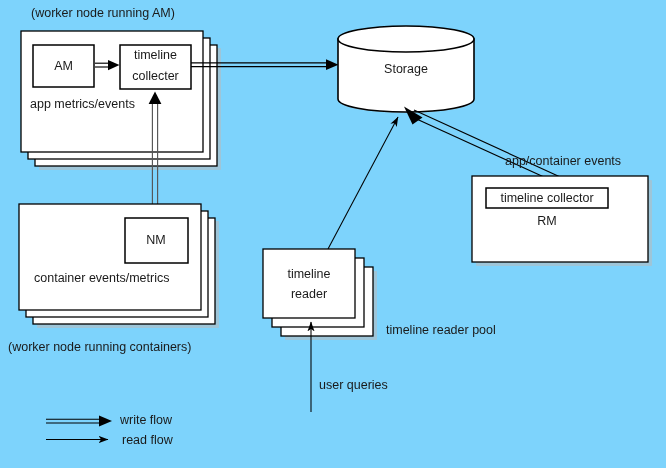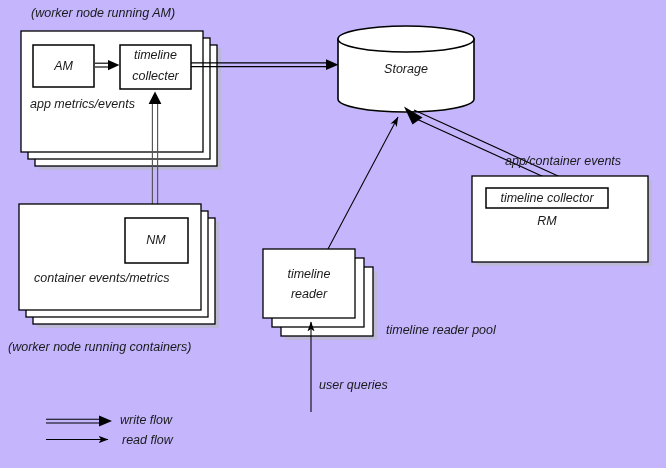--- a/index.html
+++ b/index.html
@@ -12,22 +12,21 @@
     width: 666px;
     height: 468px;
     overflow: hidden;
     font-family: "Liberation Sans", sans-serif;
     color: #1a1a1a;
   }
   #diagram-root {
     position: relative;
     width: 666px;
     height: 468px;
-    background: #c4b5fd;
-    font-style: italic;
+    background: #7dd3fc;
   }
   svg#diagram {
     position: absolute;
     left: 0;
     top: 0;
     width: 666px;
     height: 468px;
     display: block;
   }
   .box-fill { fill: #ffffff; }

